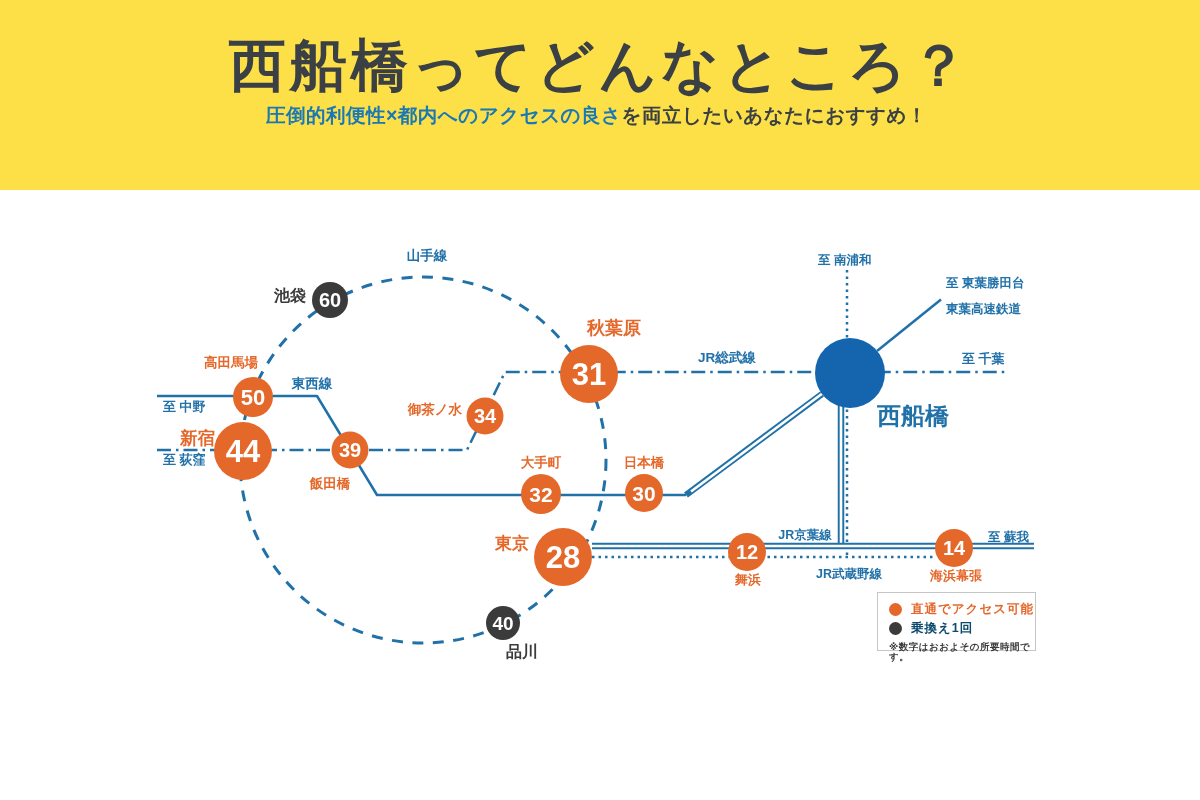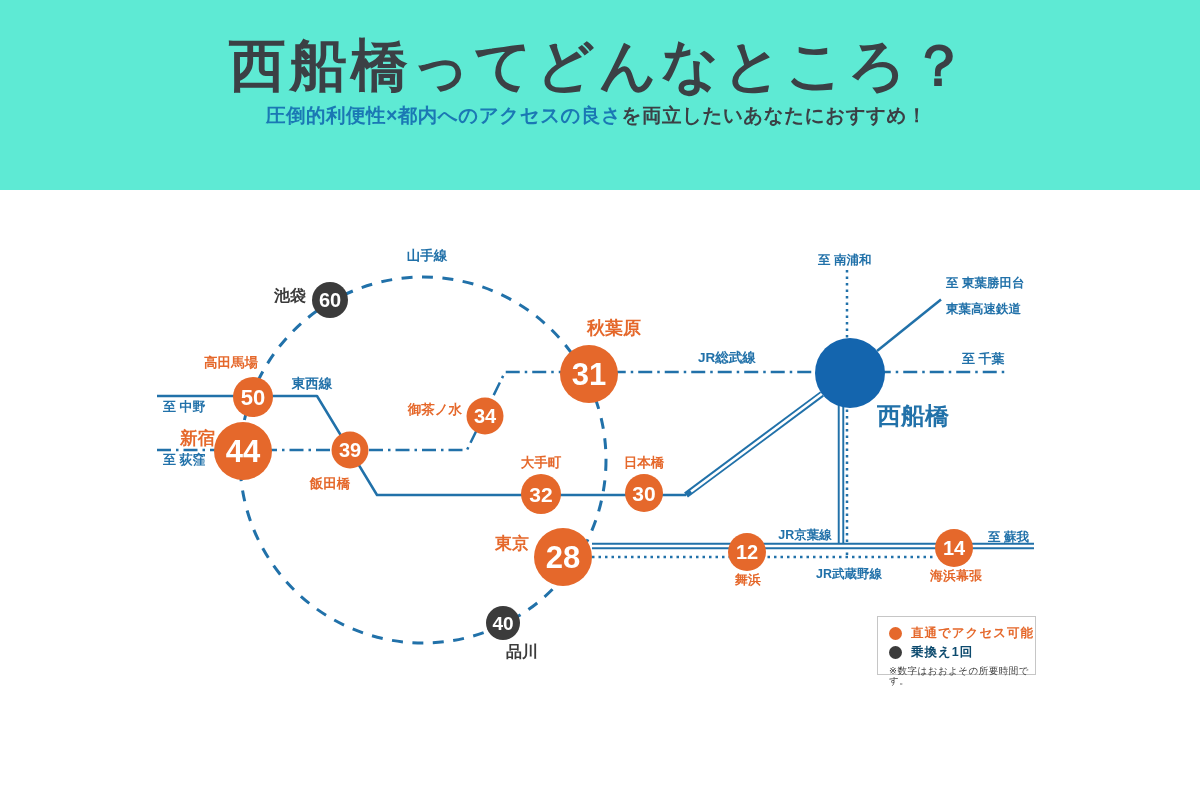--- a/index.html
+++ b/index.html
@@ -15,34 +15,34 @@
   }
   .sub1{margin:16px 0 0 0;font-size:17.5px;font-weight:700;letter-spacing:0.5px;}
   .sub2{margin:5px 7px 0 0;font-size:19.5px;font-weight:700;letter-spacing:0.5px;}
   .sub2 .hl{font-weight:700;}
   
   svg.map{position:absolute;left:0;top:200px;width:1200px;height:600px;}
   svg.map text{font-family:"Liberation Sans","DejaVu Sans",sans-serif;}
   .rail{fill:none;stroke-linecap:butt;stroke-linejoin:round;}
   
   .legend{
-    position:absolute;left:877px;top:616px;width:159px;height:59px;box-sizing:border-box;
+    position:absolute;left:877px;top:592px;width:159px;height:59px;box-sizing:border-box;
     background:#fff;border:1px solid #c6c6c6;padding:7px 0 0 11px;
   }
   .leg-row{display:flex;align-items:center;height:19px;}
   .leg-dot{width:13px;height:13px;border-radius:50%;margin-right:9px;flex:0 0 auto;}
   .leg-label{font-size:12.5px;font-weight:700;letter-spacing:1px;line-height:1;}
   .leg-note{margin-top:4px;font-size:9.5px;letter-spacing:0.5px;line-height:1;}
 </style>
 </head>
 <body>
 
 <div class="stage">
 
-  <div class="hero" style="background: #5eead4;">
+  <div class="hero" style="background: #fde047;">
     <h1 style="color: rgb(59, 64, 69);">西船橋ってどんなところ？</h1>
     <p class="sub2" style="color: rgb(59, 64, 69);"><span class="hl" style="color: rgb(26, 120, 180);">圧倒的利便性×都内へのアクセスの良さ</span><span>を両立したいあなたにおすすめ！</span></p>
   </div>
 
   <svg class="map" viewBox="0 0 1200 600">
     <g id="lines-layer">
 
       <circle class="rail line-blue" cx="423" cy="260" r="183" stroke-width="3" stroke-dasharray="11 9.5" stroke="#2171a9"></circle>
 
       <path class="rail line-blue" d="M157,250 H467 L505,172 H1005" stroke-width="2.5" stroke-dasharray="14 5 2.5 5" stroke="#2171a9"></path>
@@ -149,16 +149,16 @@
 
   <div class="legend">
     <div class="leg-row">
       <span class="leg-dot" style="background: rgb(229, 104, 43);"></span>
       <span class="leg-label" style="color: rgb(229, 104, 43);">直通でアクセス可能</span>
     </div>
     <div class="leg-row">
       <span class="leg-dot" style="background: rgb(59, 59, 59);"></span>
       <span class="leg-label" style="color: #0c4a6e;">乗換え1回</span>
     </div>
-    <div class="leg-note" style="color: rgb(59, 59, 59);">※数字はおおよその所要時間です。</div>
+    <div class="leg-note" style="color: rgb(59, 59, 59); font-weight: bold;">※数字はおおよその所要時間です。</div>
   </div>
 
 </div>
 
 </body></html>

